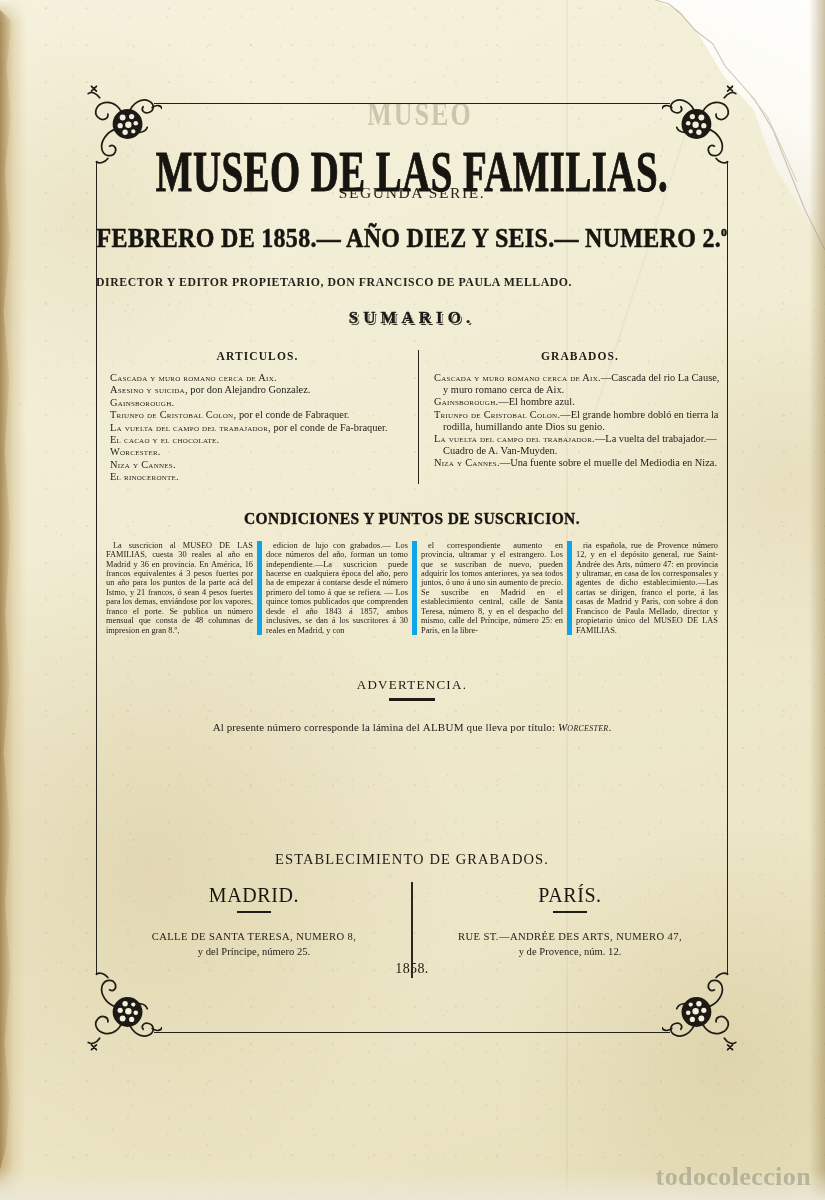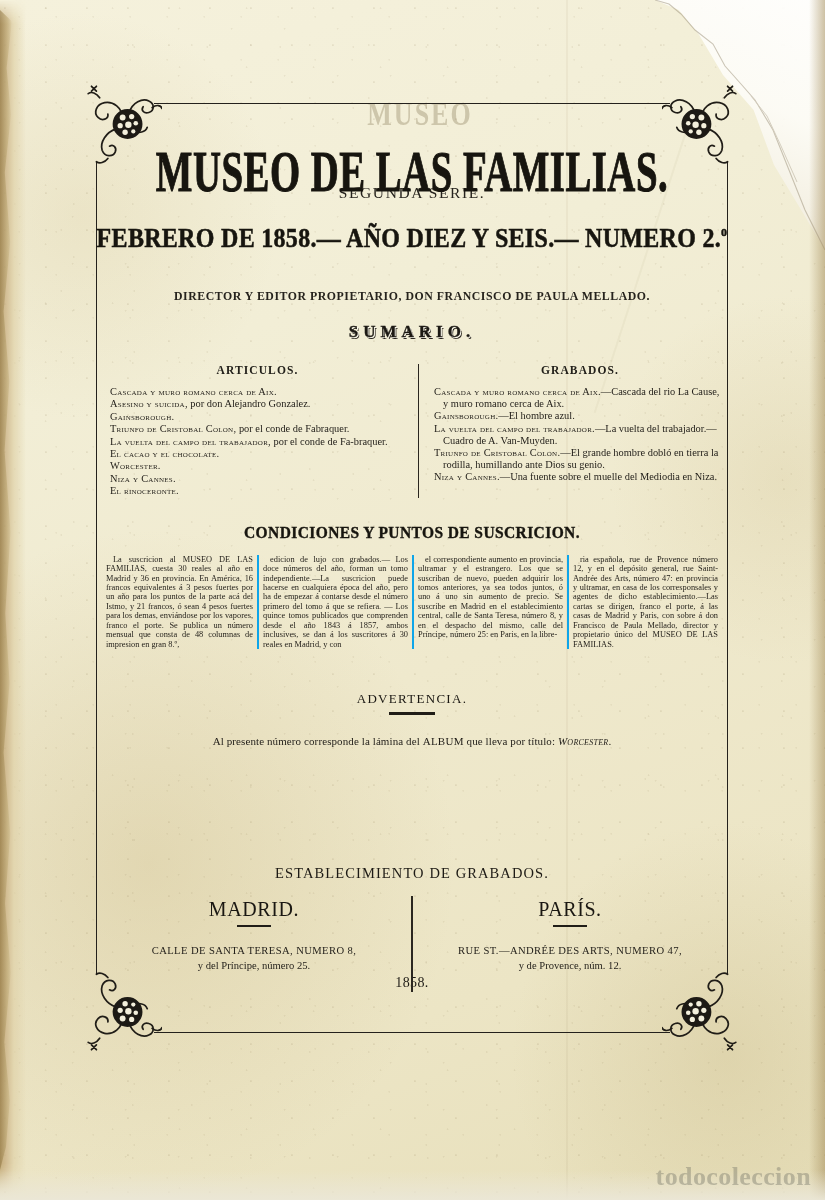--- a/index.html
+++ b/index.html
@@ -106,21 +106,21 @@
     font-family:"Liberation Serif", serif;
   }
   .issue {
     text-align:center; margin-top:20px;
     font-weight:700; font-size:24px; letter-spacing:.3px; color:#17150f;
     transform:scaleY(1.18); transform-origin:center top;
     -webkit-text-stroke:.45px #17150f;
   }
   .issue sup { font-size:12px; vertical-align:super; }
   .director {
-    text-align:center; margin-top:40px;
+    margin-top:26px;
     font-size:11.8px; letter-spacing:.55px; color:#26231d;
     font-variant:small-caps; font-weight:600;
   }
   .sumario {
     text-align:center; margin-top:18px;
     font-weight:700; font-size:17px; letter-spacing:5px; color:#1c1914;
     -webkit-text-stroke:.35px #1c1914;
     text-shadow:1.1px 1.1px 0 #fdfbef, 1.7px 1.7px 0 #2a261f;
   }
 
@@ -144,21 +144,21 @@
     transform:scaleY(1.12); transform-origin:center top;
     -webkit-text-stroke:.35px #17150f;
   }
 
   
   .cond-wrap { display:flex; margin-top:15px; padding:0 6px; }
   .cond-col {
     width:25%; font-size:8.35px; line-height:9.45px; text-align:justify;
     color:#1f1c17; padding:0 4px; hyphens:manual;
   }
-  .cond-col + .cond-col { border-left:2px solid #0ea5e9; }
+  .cond-col + .cond-col { border-left:5px solid #0ea5e9; }
   .cond-col p { text-indent:7px; }
 
   .adv-head {
     text-align:center; margin-top:42px;
     font-size:13px; letter-spacing:1.3px; color:#1b1813;
     font-family:"Liberation Serif", serif;
   }
   .dash { width:46px; height:2.4px; background:#201d17; margin:5px auto 0; }
   .adv-body {
     text-align:center; margin-top:20px; font-size:11px; color:#201d18; letter-spacing:.1px;
@@ -362,24 +362,24 @@
     <div class="sum-col right">
       <div class="sum-head">GRABADOS.</div>
       <ul class="sum-list" id="engravings-list">
           <li>
             <i><span class="sc">Cascada y muro romano cerca de Aix.</span><span>—Cascada del rio La Cause, y muro romano cerca de Aix.</span></i>
           </li>
           <li>
             <i><span class="sc">Gainsborough.</span><span>—El hombre azul.</span></i>
           </li>
           <li>
+            <i><span class="sc">Triunfo de Cristobal Colon.</span><span>—El grande hombre dobló en tierra la rodilla, humillando ante Dios su genio.</span></i>
+          </li>
+          <li>
             <i><span class="sc">La vuelta del campo del trabajador.</span><span>—La vuelta del trabajador.—Cuadro de A. Van-Muyden.</span></i>
-          </li>
-          <li>
-            <i><span class="sc">Triunfo de Cristobal Colon.</span><span>—El grande hombre dobló en tierra la rodilla, humillando ante Dios su genio.</span></i>
           </li>
           <li>
             <i><span class="sc">Niza y Cannes.</span><span>—Una fuente sobre el muelle del Mediodia en Niza.</span></i>
           </li>
         </ul>
     </div>
   </div>
 
   <div class="cond-head">CONDICIONES Y PUNTOS DE SUSCRICION.</div>
   <div class="cond-wrap" id="conditions-columns">

